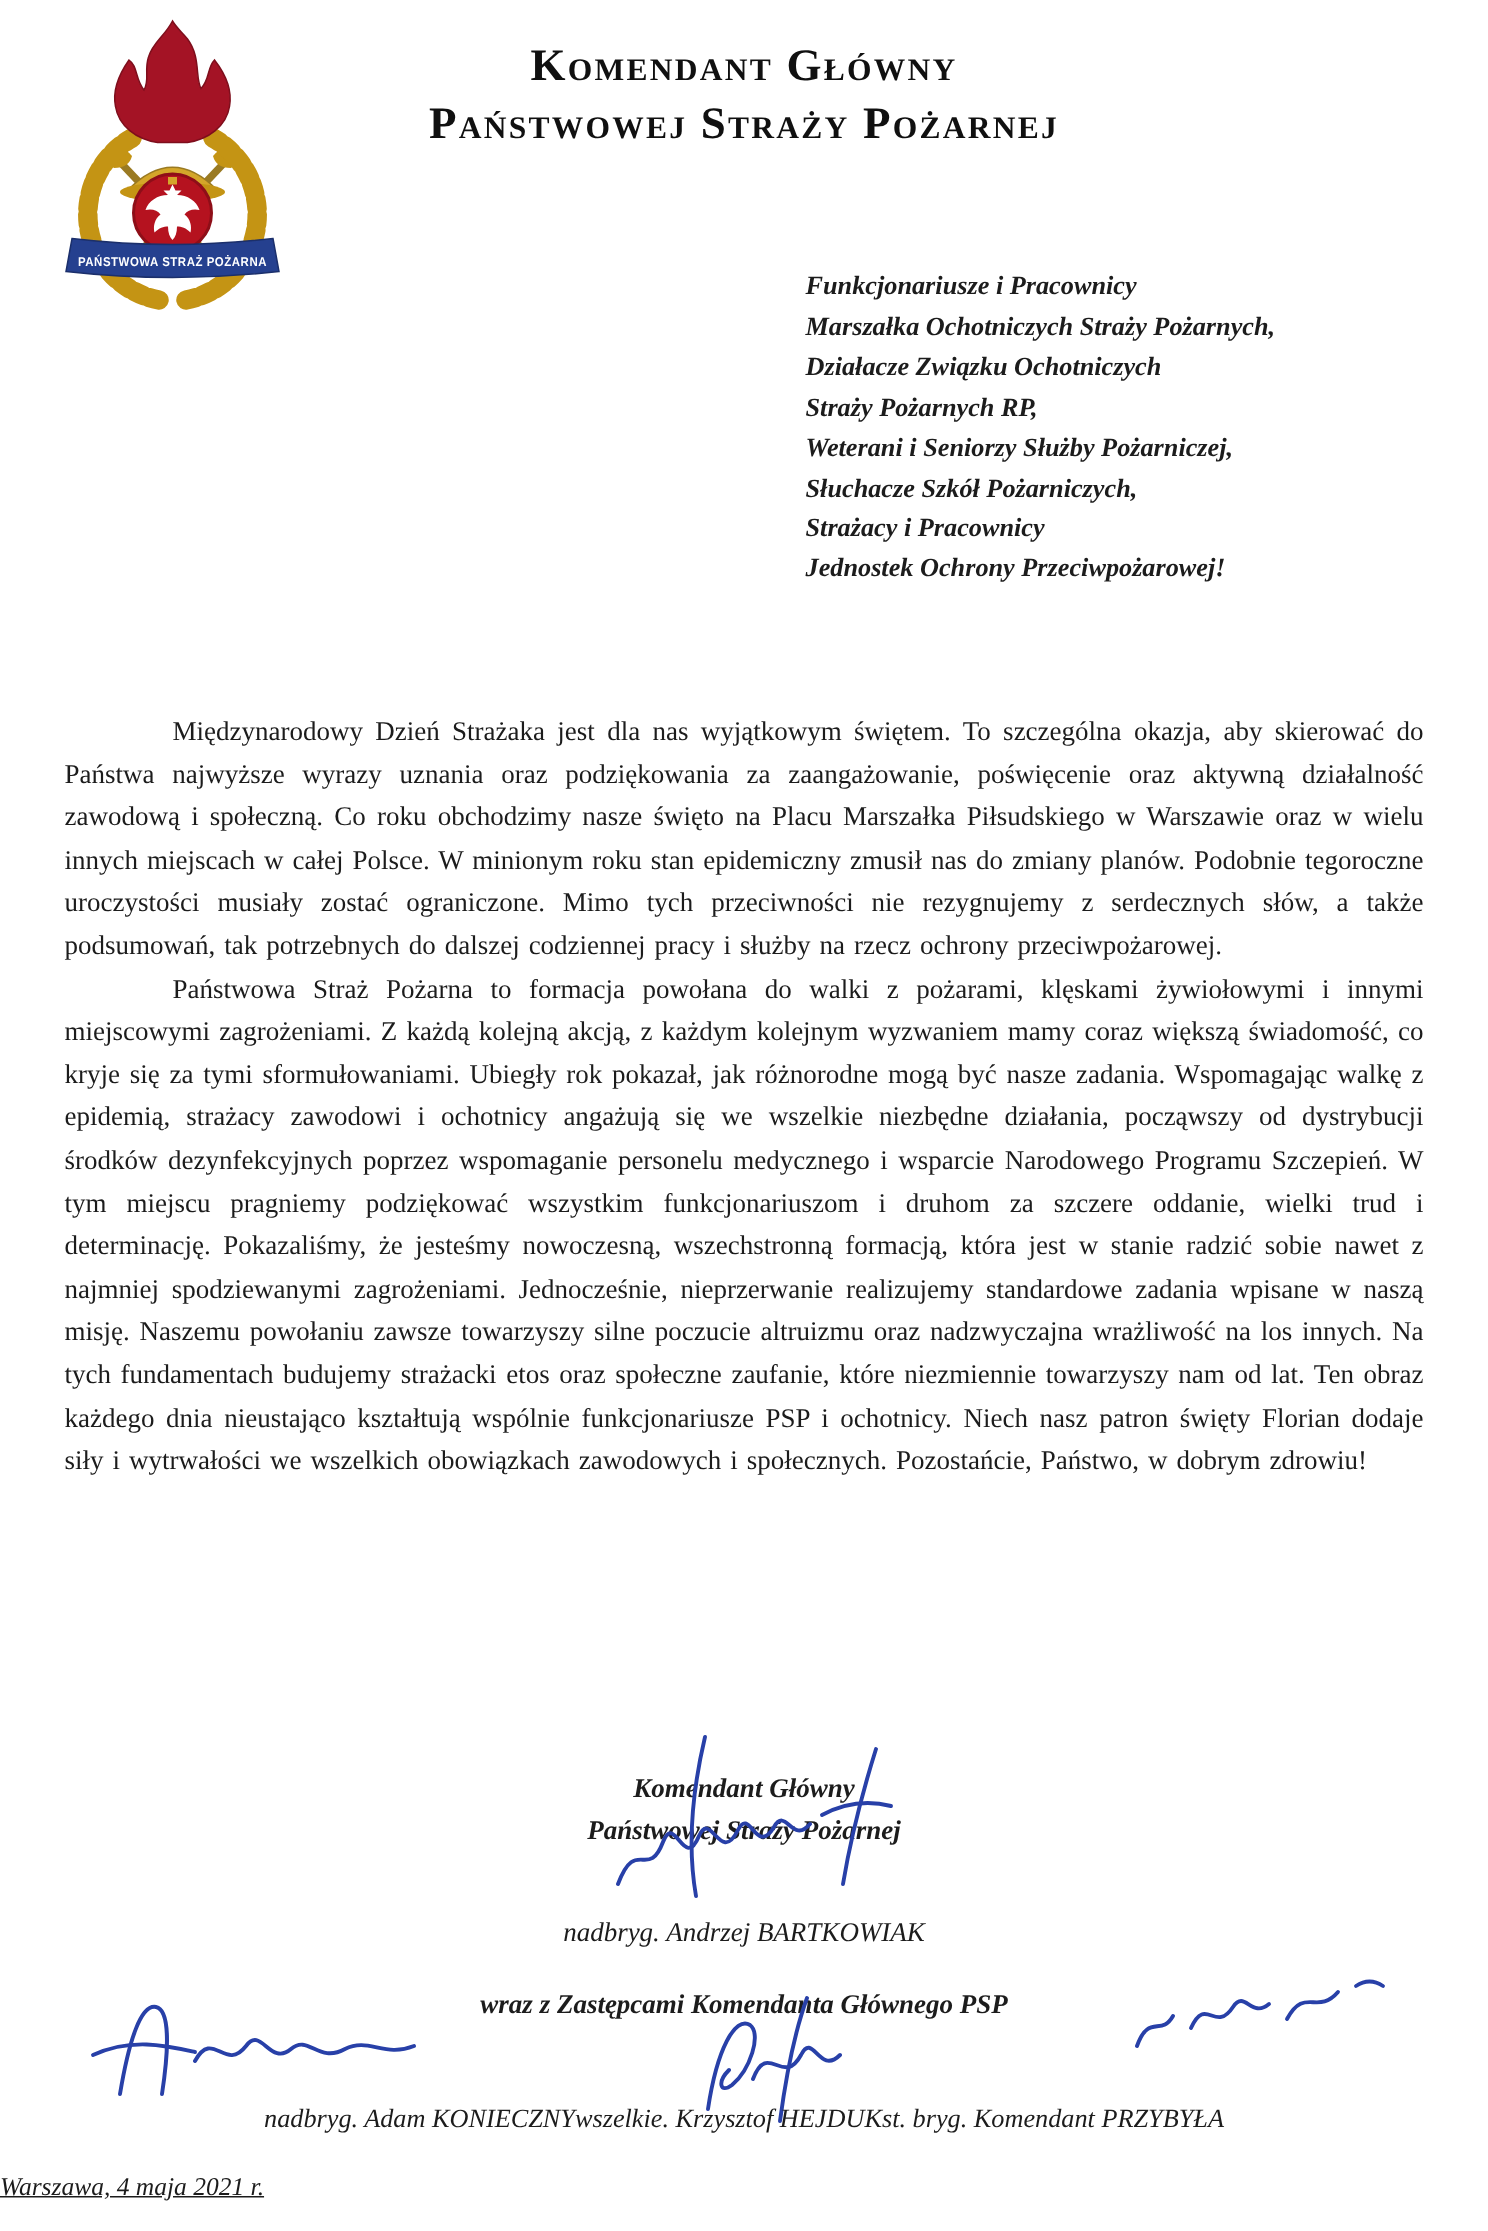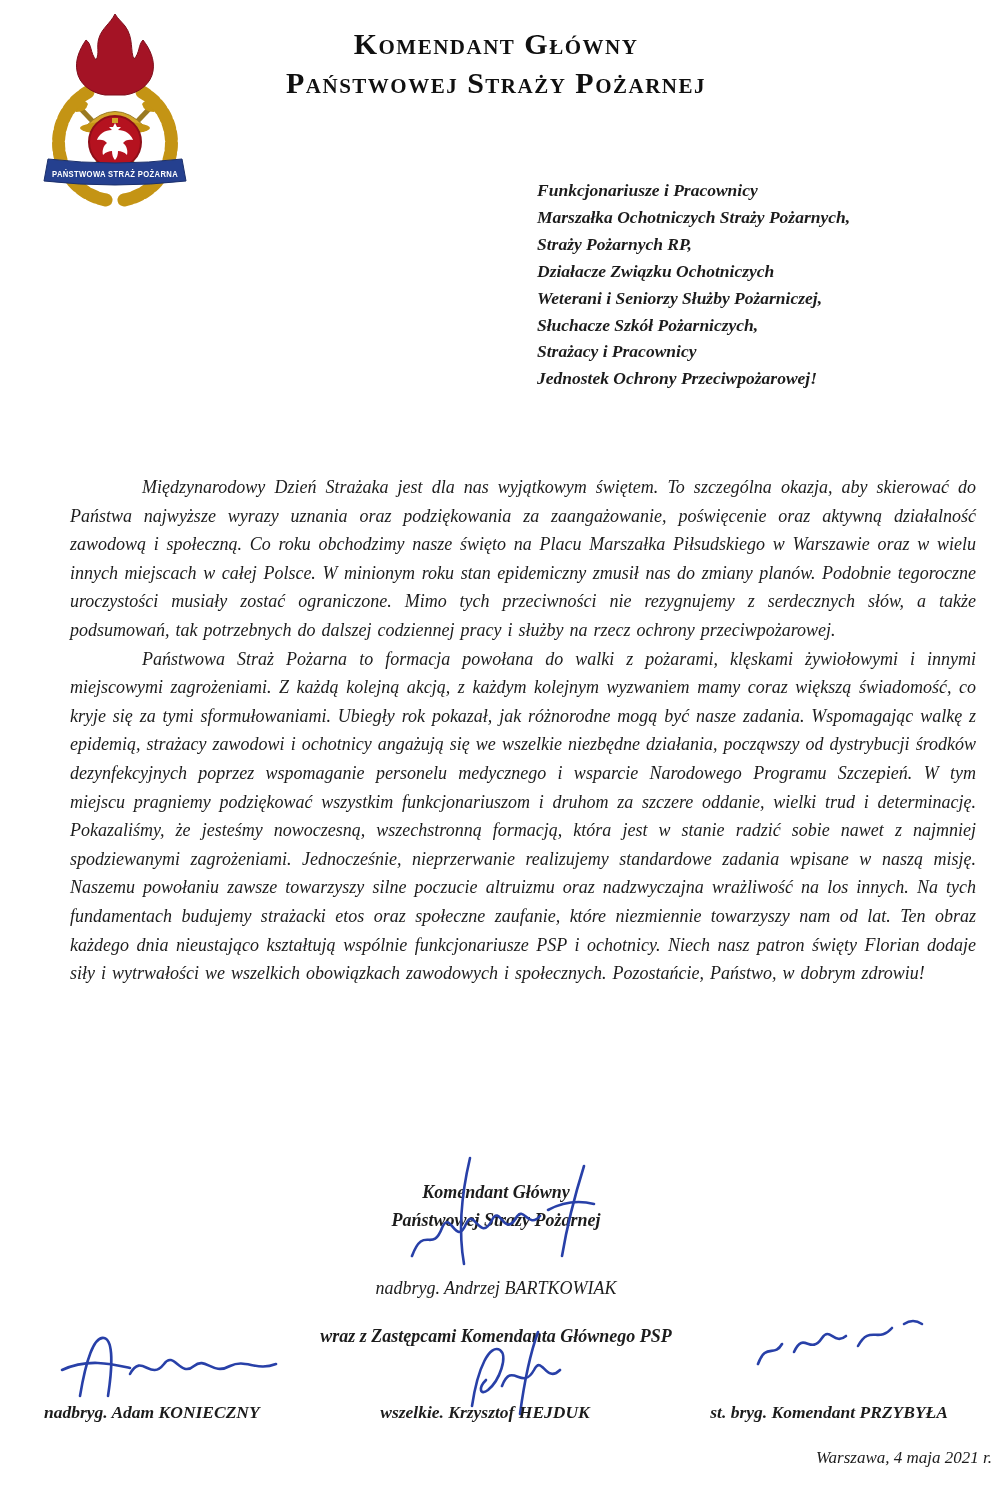--- a/index.html
+++ b/index.html
@@ -12,44 +12,44 @@
     font-weight:bold;font-variant:small-caps;letter-spacing:1.5px;
     font-size:30px;line-height:39px;color:#101010;
   }
   .emblem{position:absolute;left:36px;top:8px;width:158px;height:212px;}
   .addressees{
     position:absolute;left:537px;top:177px;
     font-style:italic;font-weight:bold;font-size:17.5px;line-height:26.9px;
   }
   .body-text{
     position:absolute;left:43px;top:473px;width:906px;
-    font-style:italic;font-size:18px;line-height:28.6px;
-    text-align:justify;word-spacing:1.5px;margin-left:27px;
+    font-size:18px;line-height:28.6px;
+    text-align:justify;word-spacing:1.5px;
   }
   .body-text p{margin:0;text-indent:72px;}
   .sig-title{
     position:absolute;top:1178px;left:0;width:100%;text-align:center;
     font-style:italic;font-weight:bold;font-size:18px;line-height:28px;
   }
   .sig-name{
     position:absolute;top:1278px;left:0;width:100%;text-align:center;
     font-style:italic;font-weight:normal;font-size:18px;
   }
   .deputies{
     position:absolute;top:1326px;left:0;width:100%;text-align:center;
     font-style:italic;font-weight:bold;font-size:18px;
   }
   .bottom-row{
     position:absolute;left:44px;right:44px;top:1402px;
-    display:flex;justify-content:space-between;
-    font-style:italic;font-weight:bold;font-size:17.5px;
+    display:flex;justify-content:center;
+    font-style:italic;font-weight:normal;font-size:17.5px;
   }
   .place-date{
-    position:absolute;top:1448px;left:0;width:100%;text-align:right;
-    font-style:italic;font-size:17px;
+    position:absolute;top:1448px;left:0;width:100%;text-align:left;
+    font-style:italic;font-size:17px;text-decoration:underline;
   }
   .ink{position:absolute;pointer-events:none;}
   .ink path{fill:none;stroke:#2840a8;stroke-width:2.6;stroke-linecap:round;stroke-linejoin:round;}
 </style>
 </head>
 <body>
 
 <div class="page">
 
   <svg class="emblem" viewBox="0 0 158 212">
@@ -86,22 +86,22 @@
   </svg>
 
   <div class="doc-title">
     <div>Komendant Główny</div>
     <div>Państwowej Straży Pożarnej</div>
   </div>
 
   <div class="addressees">
     <div>Funkcjonariusze i Pracownicy</div>
     <div>Marszałka Ochotniczych Straży Pożarnych,</div>
+    <div>Działacze Związku Ochotniczych</div>
     <div>Straży Pożarnych RP,</div>
-    <div>Działacze Związku Ochotniczych</div>
     <div>Weterani i Seniorzy Służby Pożarniczej,</div>
     <div>Słuchacze Szkół Pożarniczych,</div>
     <div>Strażacy i Pracownicy</div>
     <div>Jednostek Ochrony Przeciwpożarowej!</div>
   </div>
 
   <div class="body-text">
     <p>Międzynarodowy Dzień Strażaka jest dla nas wyjątkowym świętem. To szczególna okazja, aby skierować do Państwa najwyższe wyrazy uznania oraz podziękowania za zaangażowanie, poświęcenie oraz aktywną działalność zawodową i społeczną. Co roku obchodzimy nasze święto na Placu Marszałka Piłsudskiego w Warszawie oraz w wielu innych miejscach w całej Polsce. W minionym roku stan epidemiczny zmusił nas do zmiany planów. Podobnie tegoroczne uroczystości musiały zostać ograniczone. Mimo tych przeciwności nie rezygnujemy z serdecznych słów, a także podsumowań, tak potrzebnych do dalszej codziennej pracy i służby na rzecz ochrony przeciwpożarowej.</p>
     <p>Państwowa Straż Pożarna to formacja powołana do walki z pożarami, klęskami żywiołowymi i innymi miejscowymi zagrożeniami. Z każdą kolejną akcją, z każdym kolejnym wyzwaniem mamy coraz większą świadomość, co kryje się za tymi sformułowaniami. Ubiegły rok pokazał, jak różnorodne mogą być nasze zadania. Wspomagając walkę z epidemią, strażacy zawodowi i ochotnicy angażują się we wszelkie niezbędne działania, począwszy od dystrybucji środków dezynfekcyjnych poprzez wspomaganie personelu medycznego i wsparcie Narodowego Programu Szczepień. W tym miejscu pragniemy podziękować wszystkim funkcjonariuszom i druhom za szczere oddanie, wielki trud i determinację. Pokazaliśmy, że jesteśmy nowoczesną, wszechstronną formacją, która jest w stanie radzić sobie nawet z najmniej spodziewanymi zagrożeniami. Jednocześnie, nieprzerwanie realizujemy standardowe zadania wpisane w naszą misję. Naszemu powołaniu zawsze towarzyszy silne poczucie altruizmu oraz nadzwyczajna wrażliwość na los innych. Na tych fundamentach budujemy strażacki etos oraz społeczne zaufanie, które niezmiennie towarzyszy nam od lat. Ten obraz każdego dnia nieustająco kształtują wspólnie funkcjonariusze PSP i ochotnicy. Niech nasz patron święty Florian dodaje siły i wytrwałości we wszelkich obowiązkach zawodowych i społecznych. Pozostańcie, Państwo, w dobrym zdrowiu!</p>
   </div>

